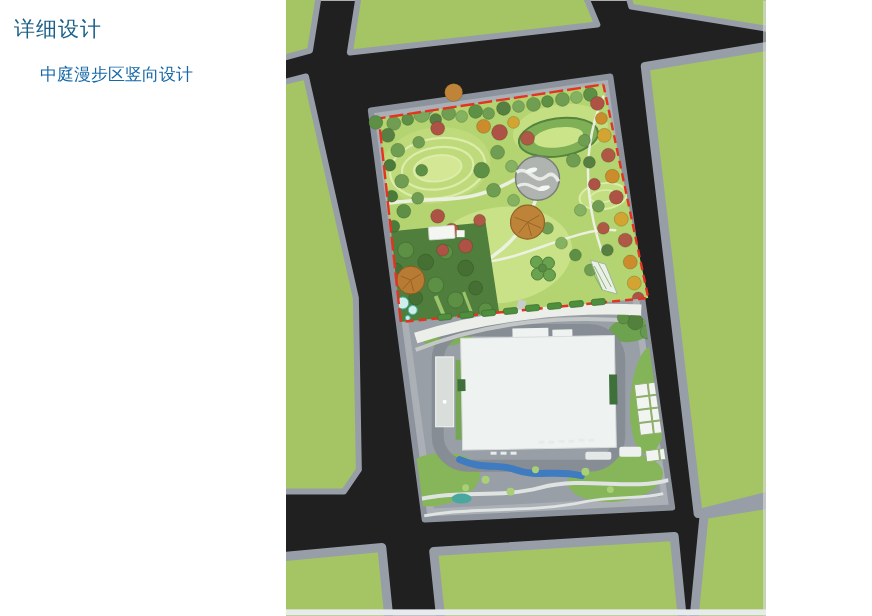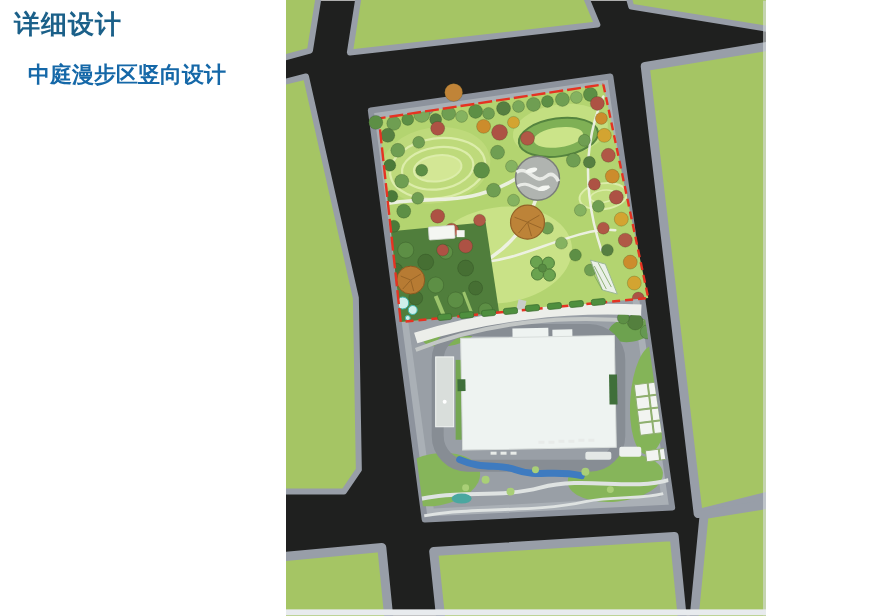--- a/index.html
+++ b/index.html
@@ -5,22 +5,22 @@
   :root{
     --title-blue:#1B6089; --subtitle-blue:#1568A8;
     --road-dark:#1F201F; --sidewalk-gray:#989EA8; --ring-gray:#AAB0B6;
     --parcel-green:#A5C564; --lawn-green:#B3D470; --plaza-gray:#999FA6;
     --boundary-red:#E53322; --building-white:#EEF3F1; --water-blue:#3E7BC0;
   }
   *{margin:0;padding:0;box-sizing:border-box}
   body{font-family:"Liberation Sans","DejaVu Sans",sans-serif;background:#fff}
   .page{position:relative;width:872px;height:616px;background:#ffffff;overflow:hidden}
   .titles{position:absolute;left:0;top:0;width:286px;height:616px}
-  .main-title{position:absolute;left:14px;top:7px;font-size:26px;font-weight:700;color:var(--title-blue);letter-spacing:1px}
-  .subtitle{position:absolute;left:28px;top:62px;font-size:22px;font-weight:700;color:var(--subtitle-blue);line-height:25px}
+  .main-title{position:absolute;left:14px;top:15px;font-size:21px;font-weight:400;color:var(--title-blue);letter-spacing:1px}
+  .subtitle{position:absolute;left:40px;top:62px;font-size:17px;font-weight:400;color:var(--subtitle-blue);line-height:25px}
   .map-wrap{position:absolute;left:286px;top:0;width:480px;height:616px}
   svg{display:block}
   .parcel{fill:var(--parcel-green);stroke:var(--sidewalk-gray);stroke-width:9;stroke-linejoin:round}
   .parcel-thin{fill:var(--parcel-green);stroke:var(--sidewalk-gray);stroke-width:6;stroke-linejoin:round}
   .tree{stroke:rgba(30,50,20,.25);stroke-width:.8}
   .path-light{stroke:#F0F2E8;fill:none;stroke-linecap:round;opacity:.92}
   .contour{fill:none;stroke:#DCEDAA;stroke-width:2.2}
 </style>
 </head>
 <body>

